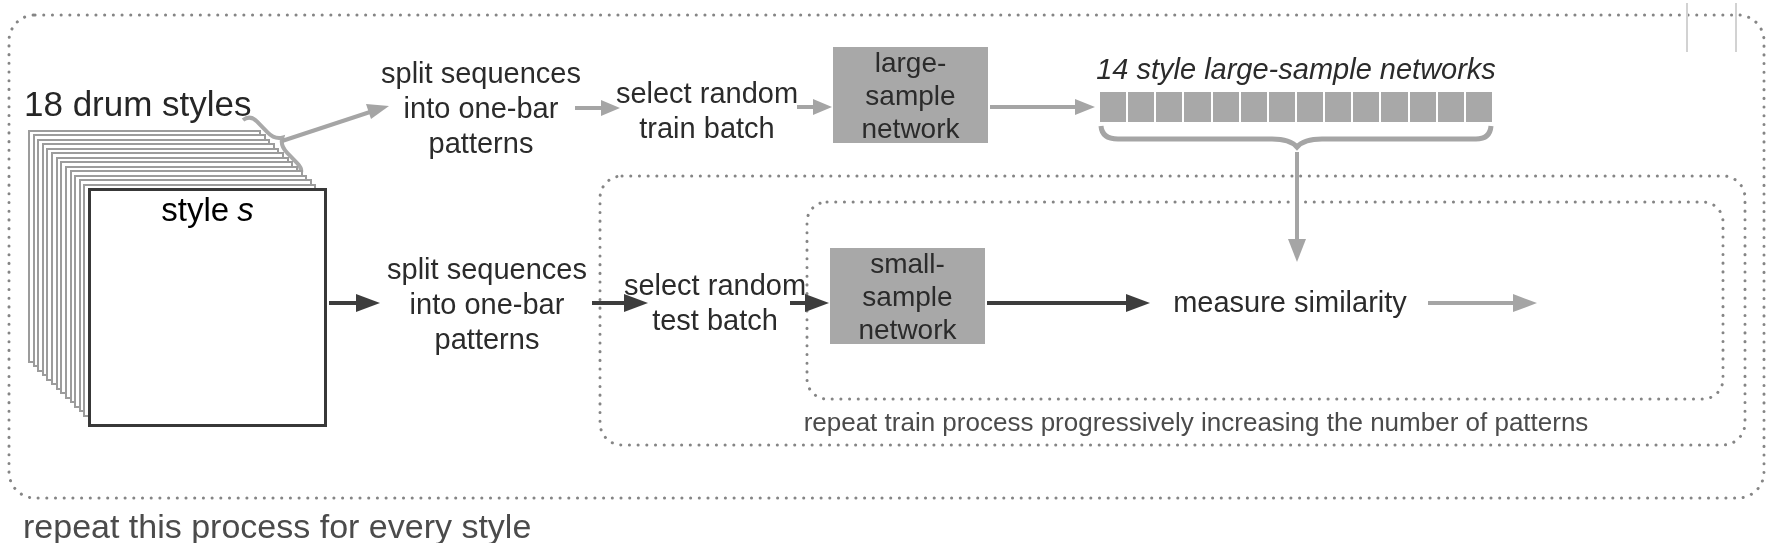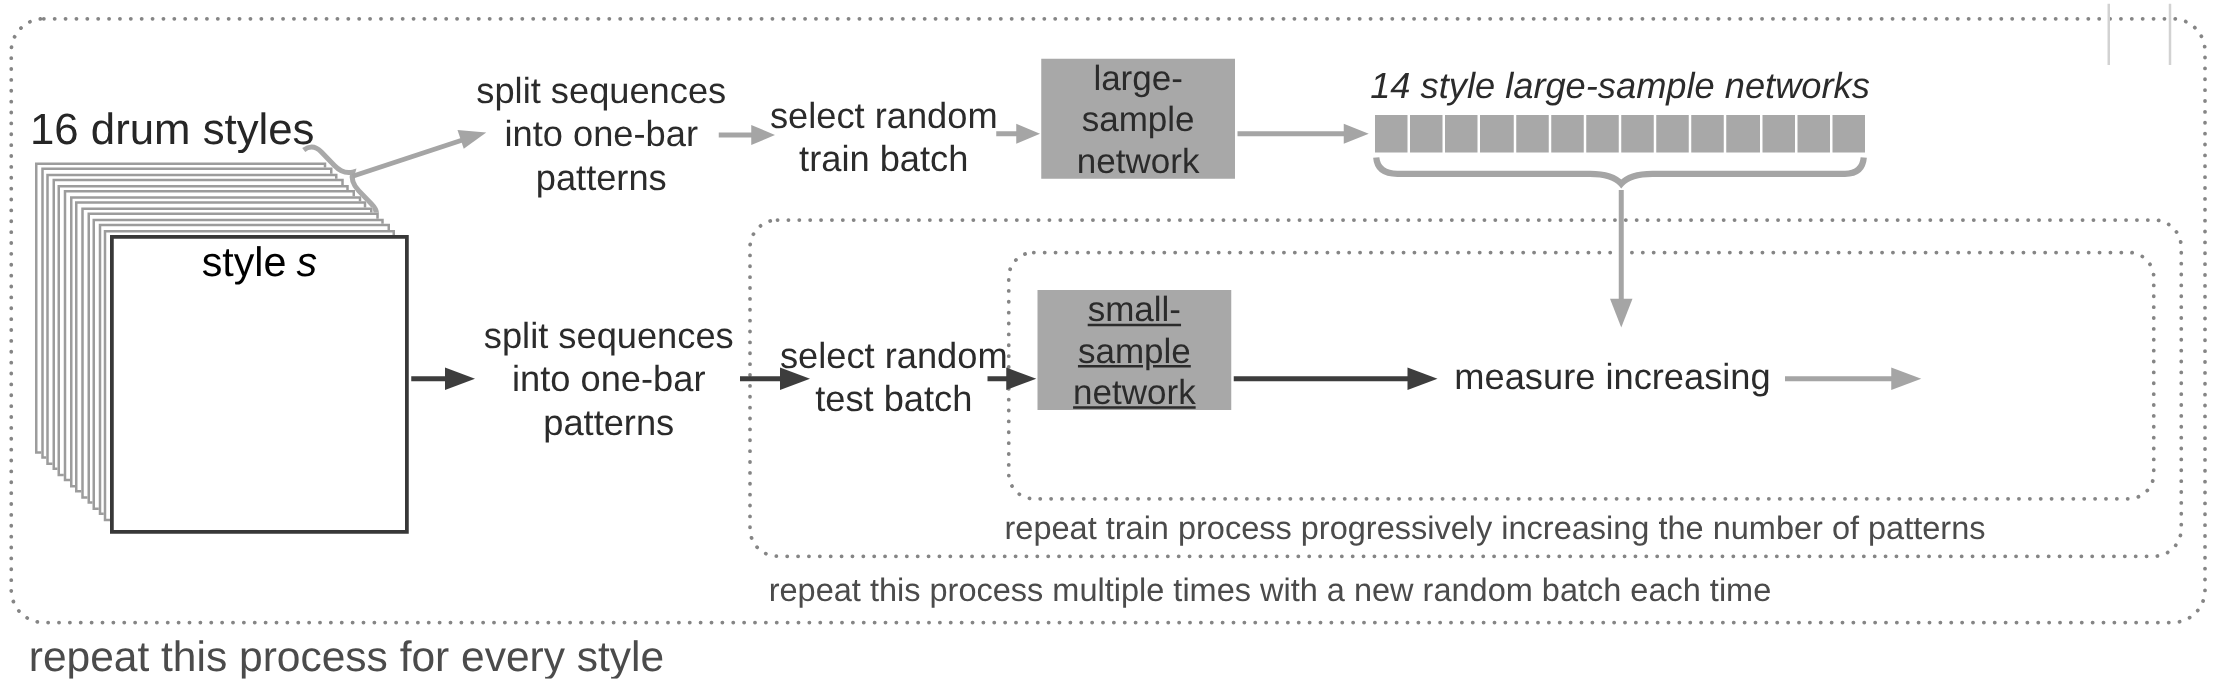--- a/index.html
+++ b/index.html
@@ -48,21 +48,21 @@
   
   .net-box{
     position:absolute; width:155px; height:96px;
     background:#a8a8a8;
     display:flex; align-items:center; justify-content:center;
     text-align:center;
     font-size:28px; line-height:33px; color:#2b2b2b;
     white-space:pre-line;
   }
   #large-box{left:833px; top:47px;}
-  #small-box{left:830px; top:232px;text-decoration:underline;}
+  #small-box{left:830px; top:248px;}
   
   #networks-row{
     position:absolute; left:1100px; top:92px;
     width:392px; height:30px;
     display:flex; gap:2px;
   }
   .net-square{flex:1 1 auto; background:#a8a8a8;}
   
   #r1-split{left:481px; top:56px;}
   #r1-select{left:707px; top:76px;}
@@ -135,21 +135,21 @@
     <g>
       <line x1="987" y1="303" x2="1128" y2="303" stroke="#3d3d3d" stroke-width="4"></line>
       <polygon points="1150,303 1126,294 1126,312" fill="#3d3d3d"></polygon>
     </g>
     <g>
       <line x1="1428" y1="303" x2="1515" y2="303" stroke="#a5a5a5" stroke-width="4"></line>
       <polygon points="1537,303 1513,294 1513,312" fill="#a5a5a5"></polygon>
     </g>
   </svg>
 
-  <div class="stack-title">16 drum styles</div>
+  <div class="stack-title">18 drum styles</div>
 
   <div id="stack">
     <div id="stack-back">
         <div class="back-card" style="left: 28px; top: 130px;"></div>
         <div class="back-card" style="left: 32.6154px; top: 134.462px;"></div>
         <div class="back-card" style="left: 37.2308px; top: 138.923px;"></div>
         <div class="back-card" style="left: 41.8462px; top: 143.385px;"></div>
         <div class="back-card" style="left: 46.4615px; top: 147.846px;"></div>
         <div class="back-card" style="left: 51.0769px; top: 152.308px;"></div>
         <div class="back-card" style="left: 55.6923px; top: 156.769px;"></div>
@@ -191,19 +191,18 @@
       <div class="net-square"></div>
     </div>
 
   <div class="txt" id="r2-split">split sequences
 into one-bar
 patterns</div>
   <div class="txt" id="r2-select">select random
 test batch</div>
   <div class="net-box" id="small-box">small-sample
 network</div>
-  <div class="txt" id="measure-label">measure increasing</div>
+  <div class="txt" id="measure-label">measure similarity</div>
 
   <div class="annot" id="loop-inner-label">repeat train process progressively increasing the number of patterns</div>
-  <div class="annot" id="loop-middle-label">repeat this process multiple times with a new random batch each time</div>
   <div class="annot" id="loop-outer-label">repeat this process for every style</div>
 
 </div>
 
 </body></html>

